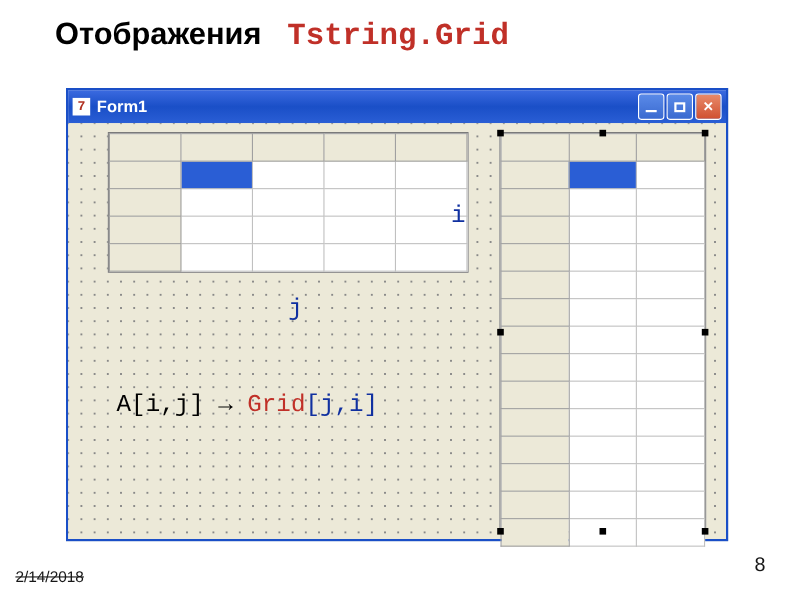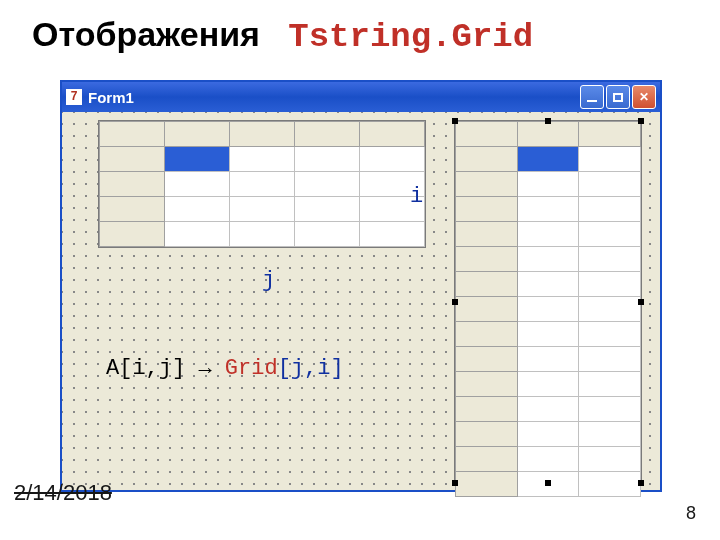--- a/index.html
+++ b/index.html
@@ -7,22 +7,22 @@
     width: 720px;
     height: 540px;
     background: #fff;
     font-family: Arial, sans-serif;
     position: relative;
     overflow: hidden;
   }
   .title {
     position: absolute;
     top: 15px;
-    left: 32px;
-    font-size: 34px;
+    left: 50px;
+    font-size: 28px;
     font-weight: bold;
   }
   .title-black { color: #000; }
   .title-red { color: #c03028; font-family: "Courier New", monospace; font-weight: bold; }
   .window {
     position: absolute;
     top: 80px;
     left: 60px;
     width: 598px;
     border: 2px solid #1a4fc7;
@@ -129,22 +129,22 @@
     font-family: "Courier New", monospace;
     font-size: 22px;
     color: #000;
   }
   .formula .red { color: #c03028; }
   .formula .blue { color: #1030a0; }
 
   .footer-date {
     position: absolute;
     left: 14px;
-    bottom: 34px;
-    font-size: 22px;
+    bottom: 8px;
+    font-size: 14px;
     color: #171717;
     text-decoration: line-through;
   }
   .footer-page {
     position: absolute;
     right: 24px;
     bottom: 16px;
     font-size: 18px;
     color: #171717;
   }

